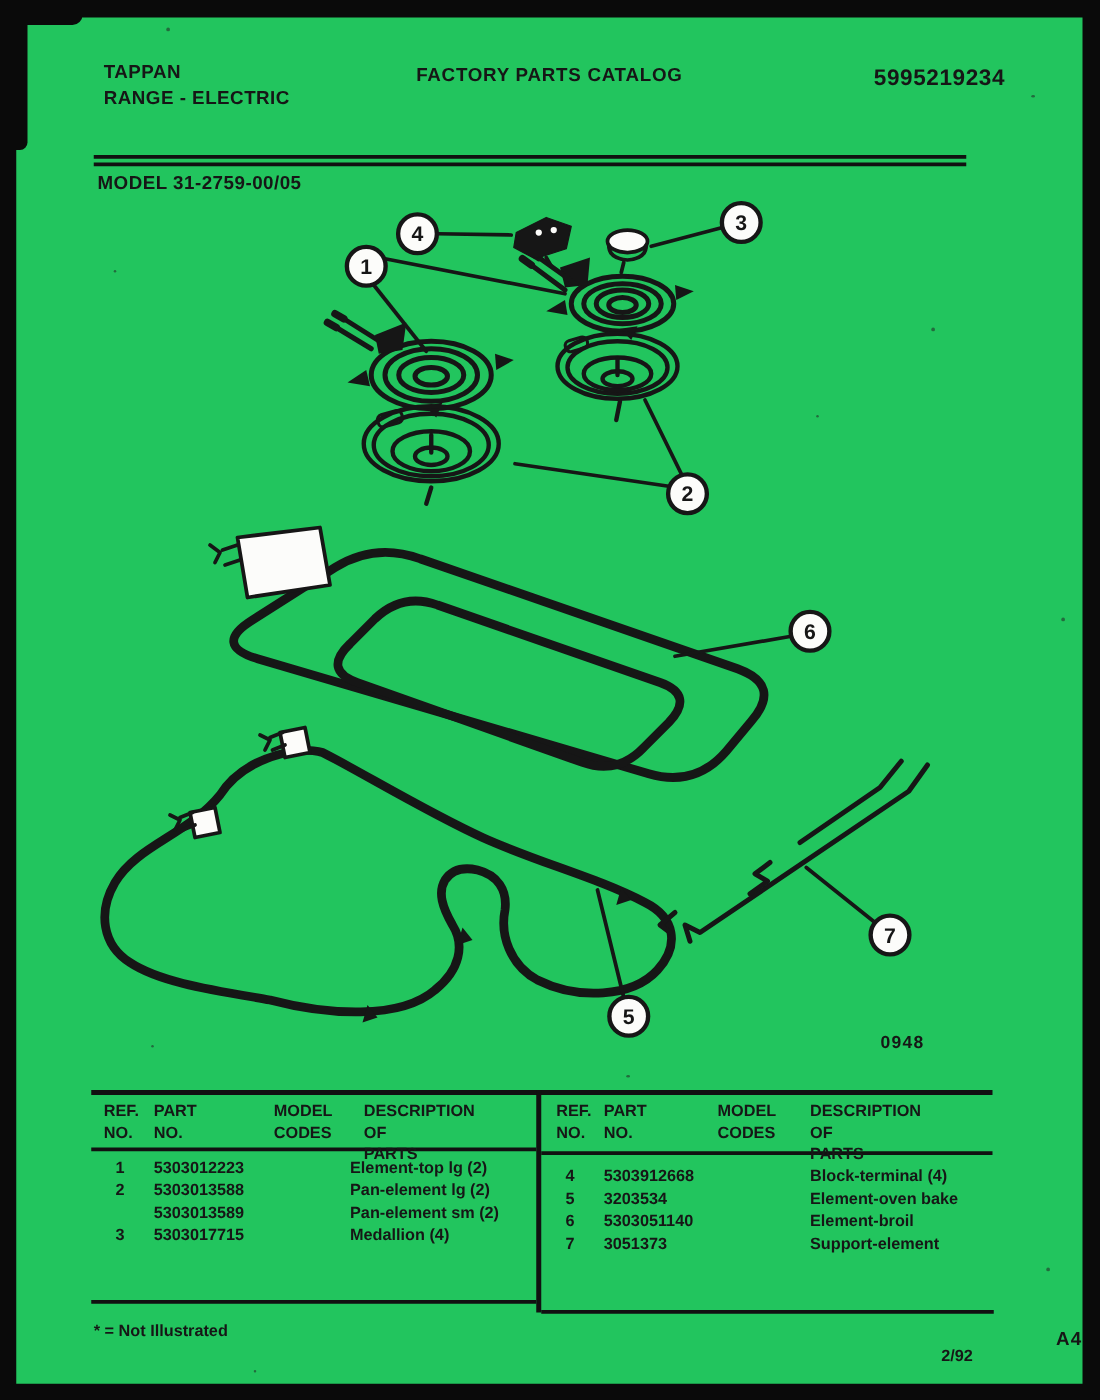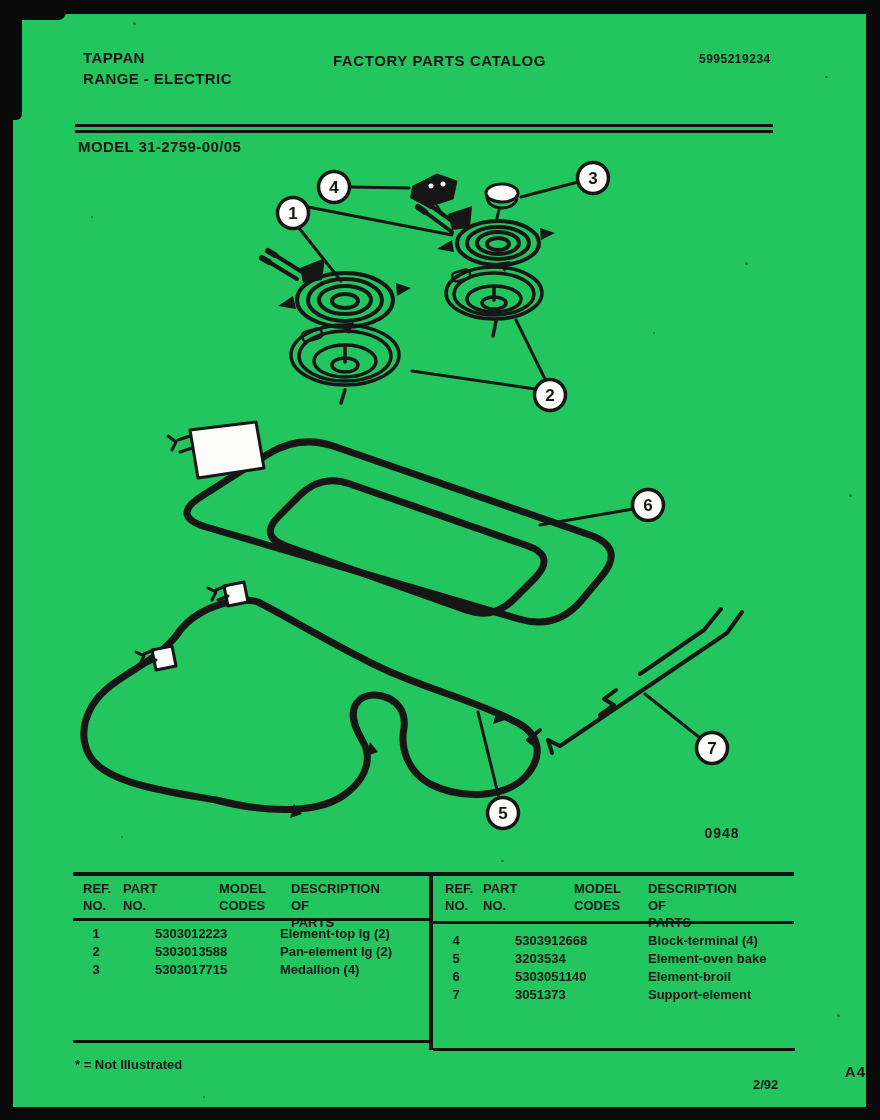--- a/index.html
+++ b/index.html
@@ -8,38 +8,38 @@
     font-family:"Liberation Sans",sans-serif;color:#161616;overflow:hidden;
   }
   .page{
     position:absolute;left:13px;top:14px;right:14px;bottom:13px;
     background:#22c55e;
   }
   .abs{position:absolute;}
   .b{font-weight:bold;}
   .hdr-brand{left:70px;top:33px;font-size:15px;line-height:21px;letter-spacing:.4px;}
   .hdr-title{left:0;top:38px;width:100%;text-align:center;font-size:15px;letter-spacing:.6px;}
-  .hdr-pub{left:686px;top:38px;font-size:12px;letter-spacing:.5px;}
+  .hdr-pub{left:686px;top:38px;font-size:18px;letter-spacing:.5px;}
   .rule-a{left:62px;top:110px;width:698px;height:3px;background:#111;}
   .rule-b{left:62px;top:116px;width:698px;height:3px;background:#111;}
   .model-line{left:65px;top:124px;font-size:15px;letter-spacing:.4px;}
   
   .t-top{left:60px;top:858px;width:721px;height:4px;background:#111;}
   .t-vdiv{left:416px;top:858px;width:4px;height:178px;background:#111;}
   .t-hsep-l{left:60px;top:904px;width:356px;height:3px;background:#111;}
   .t-hsep-r{left:420px;top:907px;width:361px;height:3px;background:#111;}
   .t-bot-l{left:60px;top:1026px;width:356px;height:3px;background:#111;}
   .t-bot-r{left:420px;top:1034px;width:362px;height:3px;background:#111;}
   .thead{font-size:13px;line-height:17px;}
   .thead span{position:absolute;white-space:pre-line;}
   .trows{font-size:13px;}
   .trow{position:relative;height:18px;}
   .trow span{position:absolute;white-space:nowrap;}
   .c-ref{left:8px;width:30px;text-align:center;}
-  .c-part{left:50px;margin-left:32px;}
+  .c-part{left:50px;}
   .c-desc-l{left:207px;}
   .c-ref-r{left:10px;width:26px;text-align:center;}
   .c-desc-r{left:215px;}
   .foot-note{left:62px;top:1043px;font-size:13px;}
   .foot-page{left:0;top:1049px;width:100%;text-align:right;font-size:15px;letter-spacing:1px;}
   .foot-date{left:740px;top:1044px;font-size:13px;margin-top:19px;}
   svg.diagram{position:absolute;left:0;top:0;}
   svg text{font-family:"Liberation Sans",sans-serif;font-weight:bold;}
   .speck{position:absolute;background:#222;border-radius:50%;opacity:.55;}
 </style>
@@ -229,20 +229,25 @@
       <span class="c-ref">1</span>
       <span class="c-part">5303012223</span>
       <span class="c-desc-l">Element-top lg (2)</span>
     </div>
     <div class="trow">
       <span class="c-ref">2</span>
       <span class="c-part">5303013588</span>
       <span class="c-desc-l">Pan-element lg (2)</span>
     </div>
     <div class="trow">
+      <span class="c-ref"></span>
+      <span class="c-part">5303013589</span>
+      <span class="c-desc-l">Pan-element sm (2)</span>
+    </div>
+    <div class="trow">
       <span class="c-ref">3</span>
       <span class="c-part">5303017715</span>
       <span class="c-desc-l">Medallion (4)</span>
     </div>
   </div>
 
   <div class="abs b trows" style="left:420px;top:919px;width:361px;">
     <div class="trow">
       <span class="c-ref-r">4</span>
       <span class="c-part">5303912668</span>

